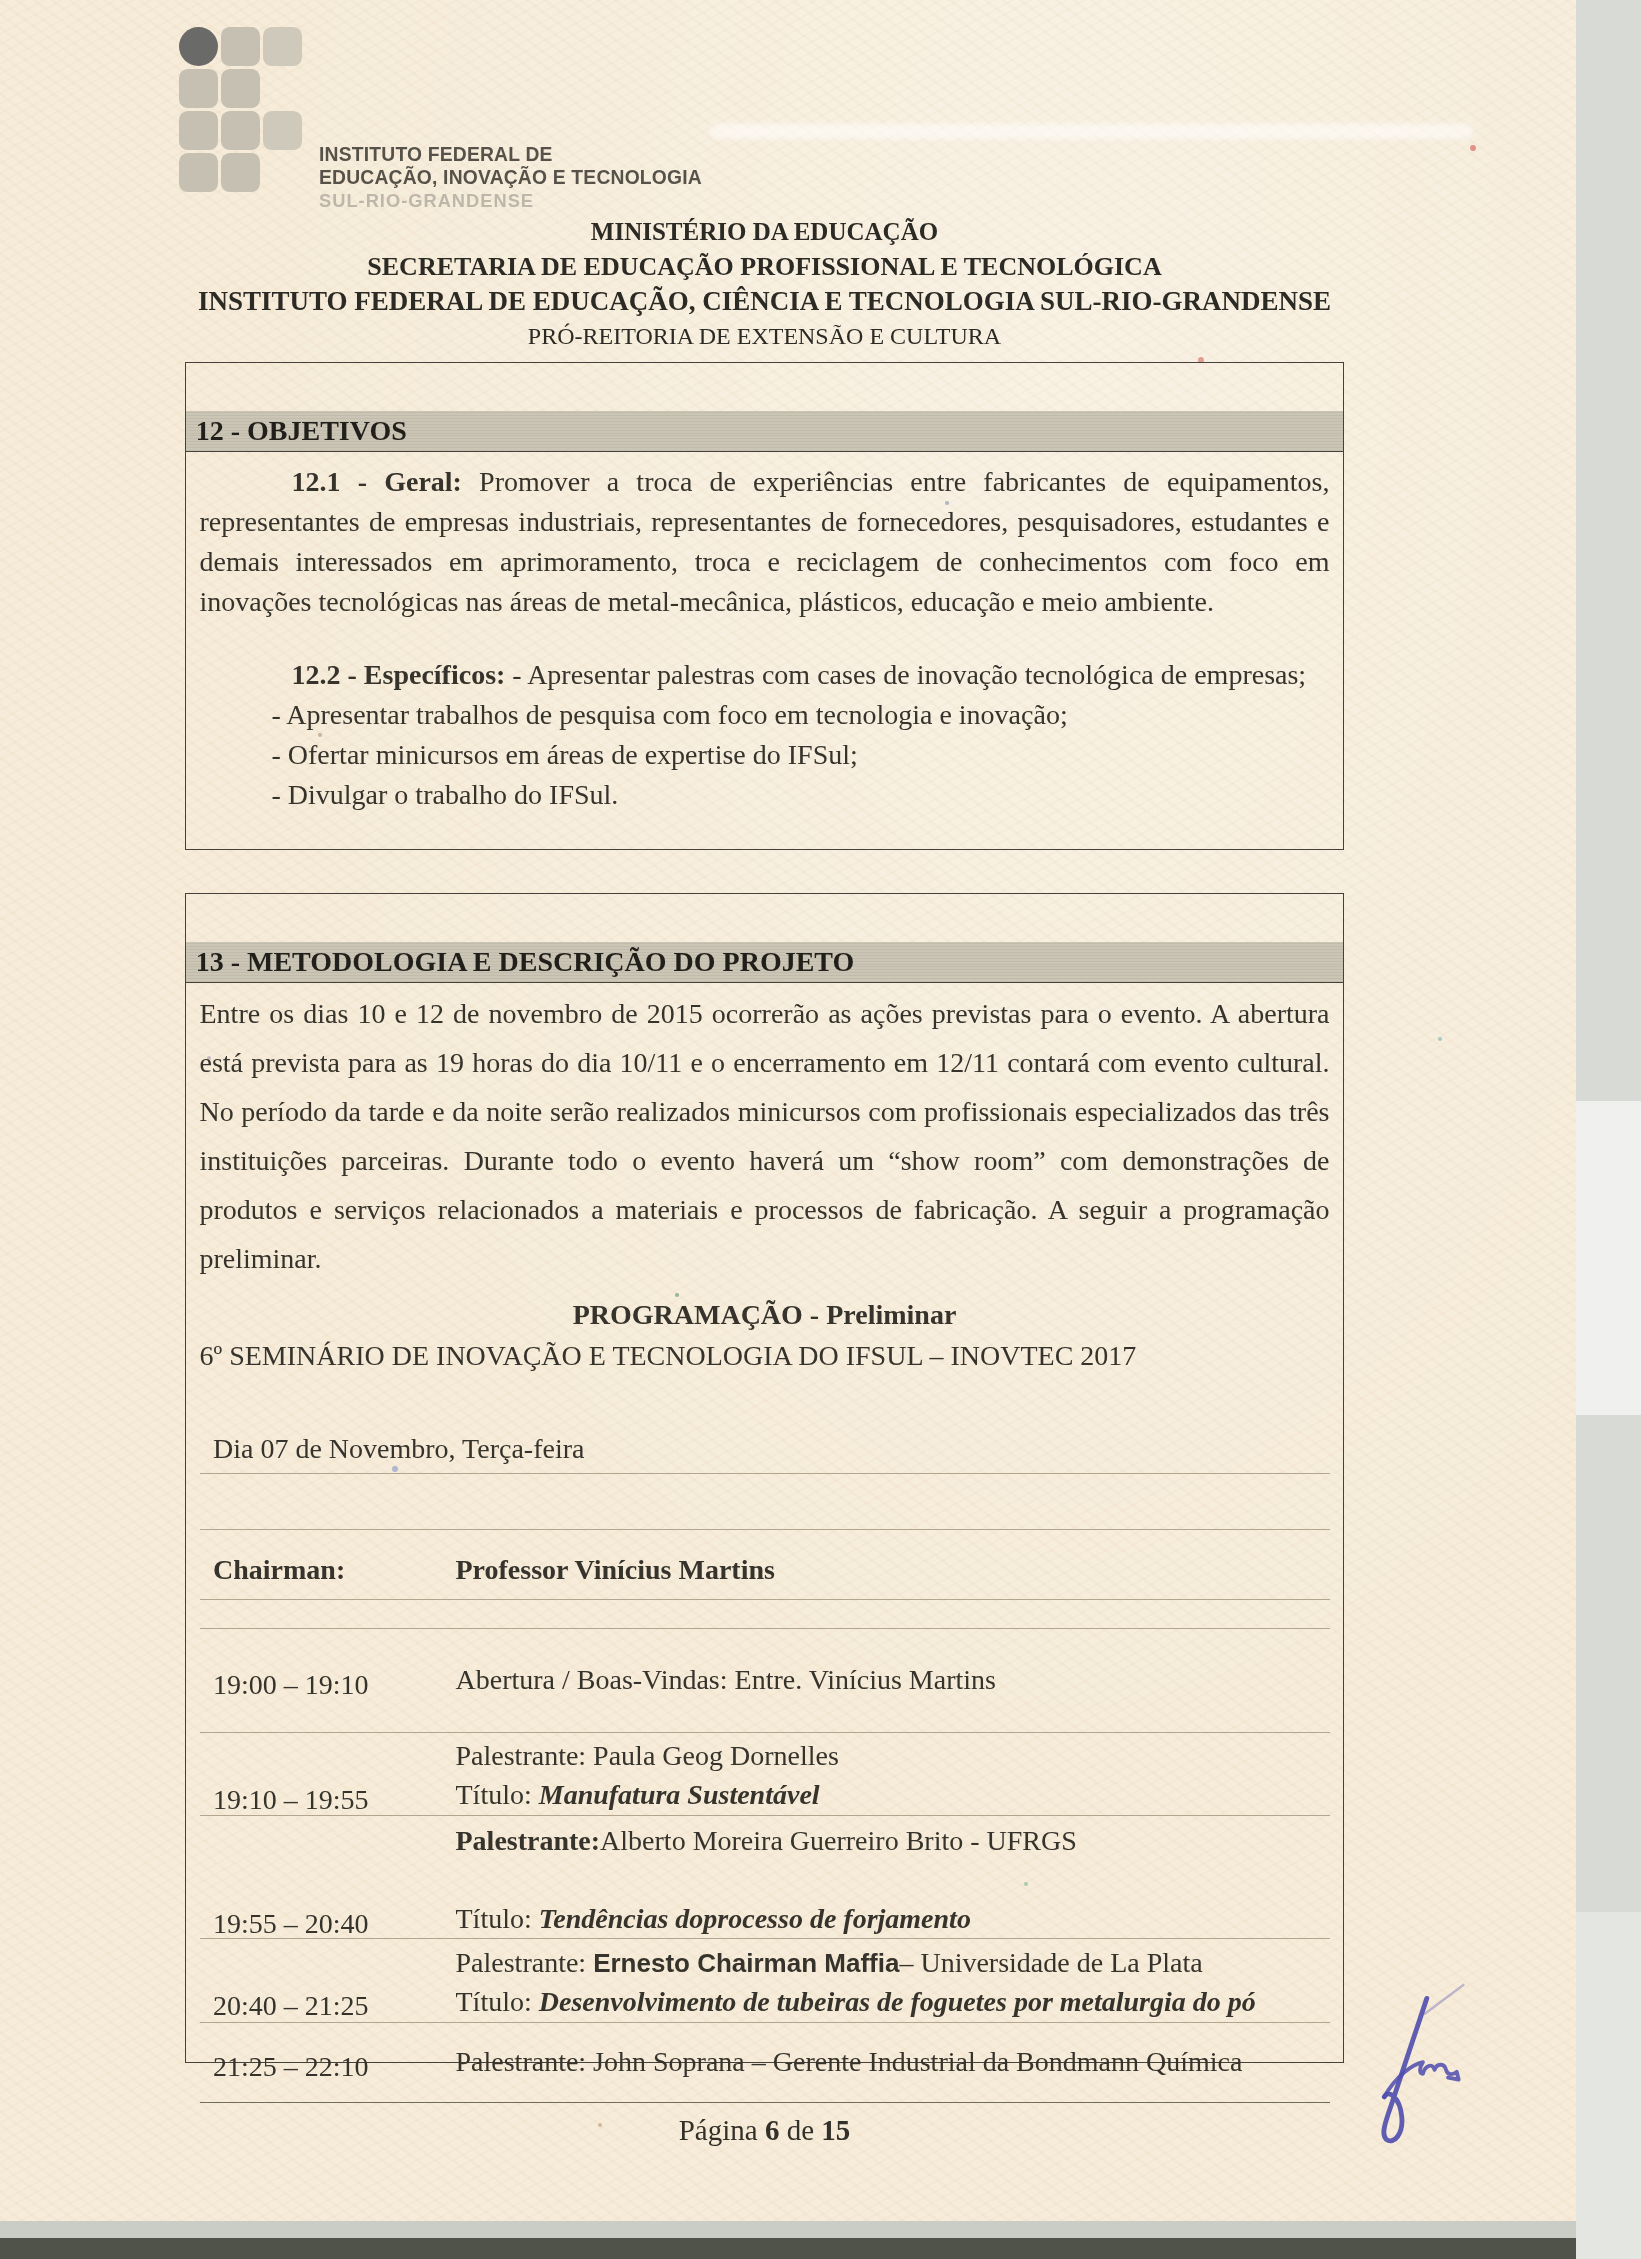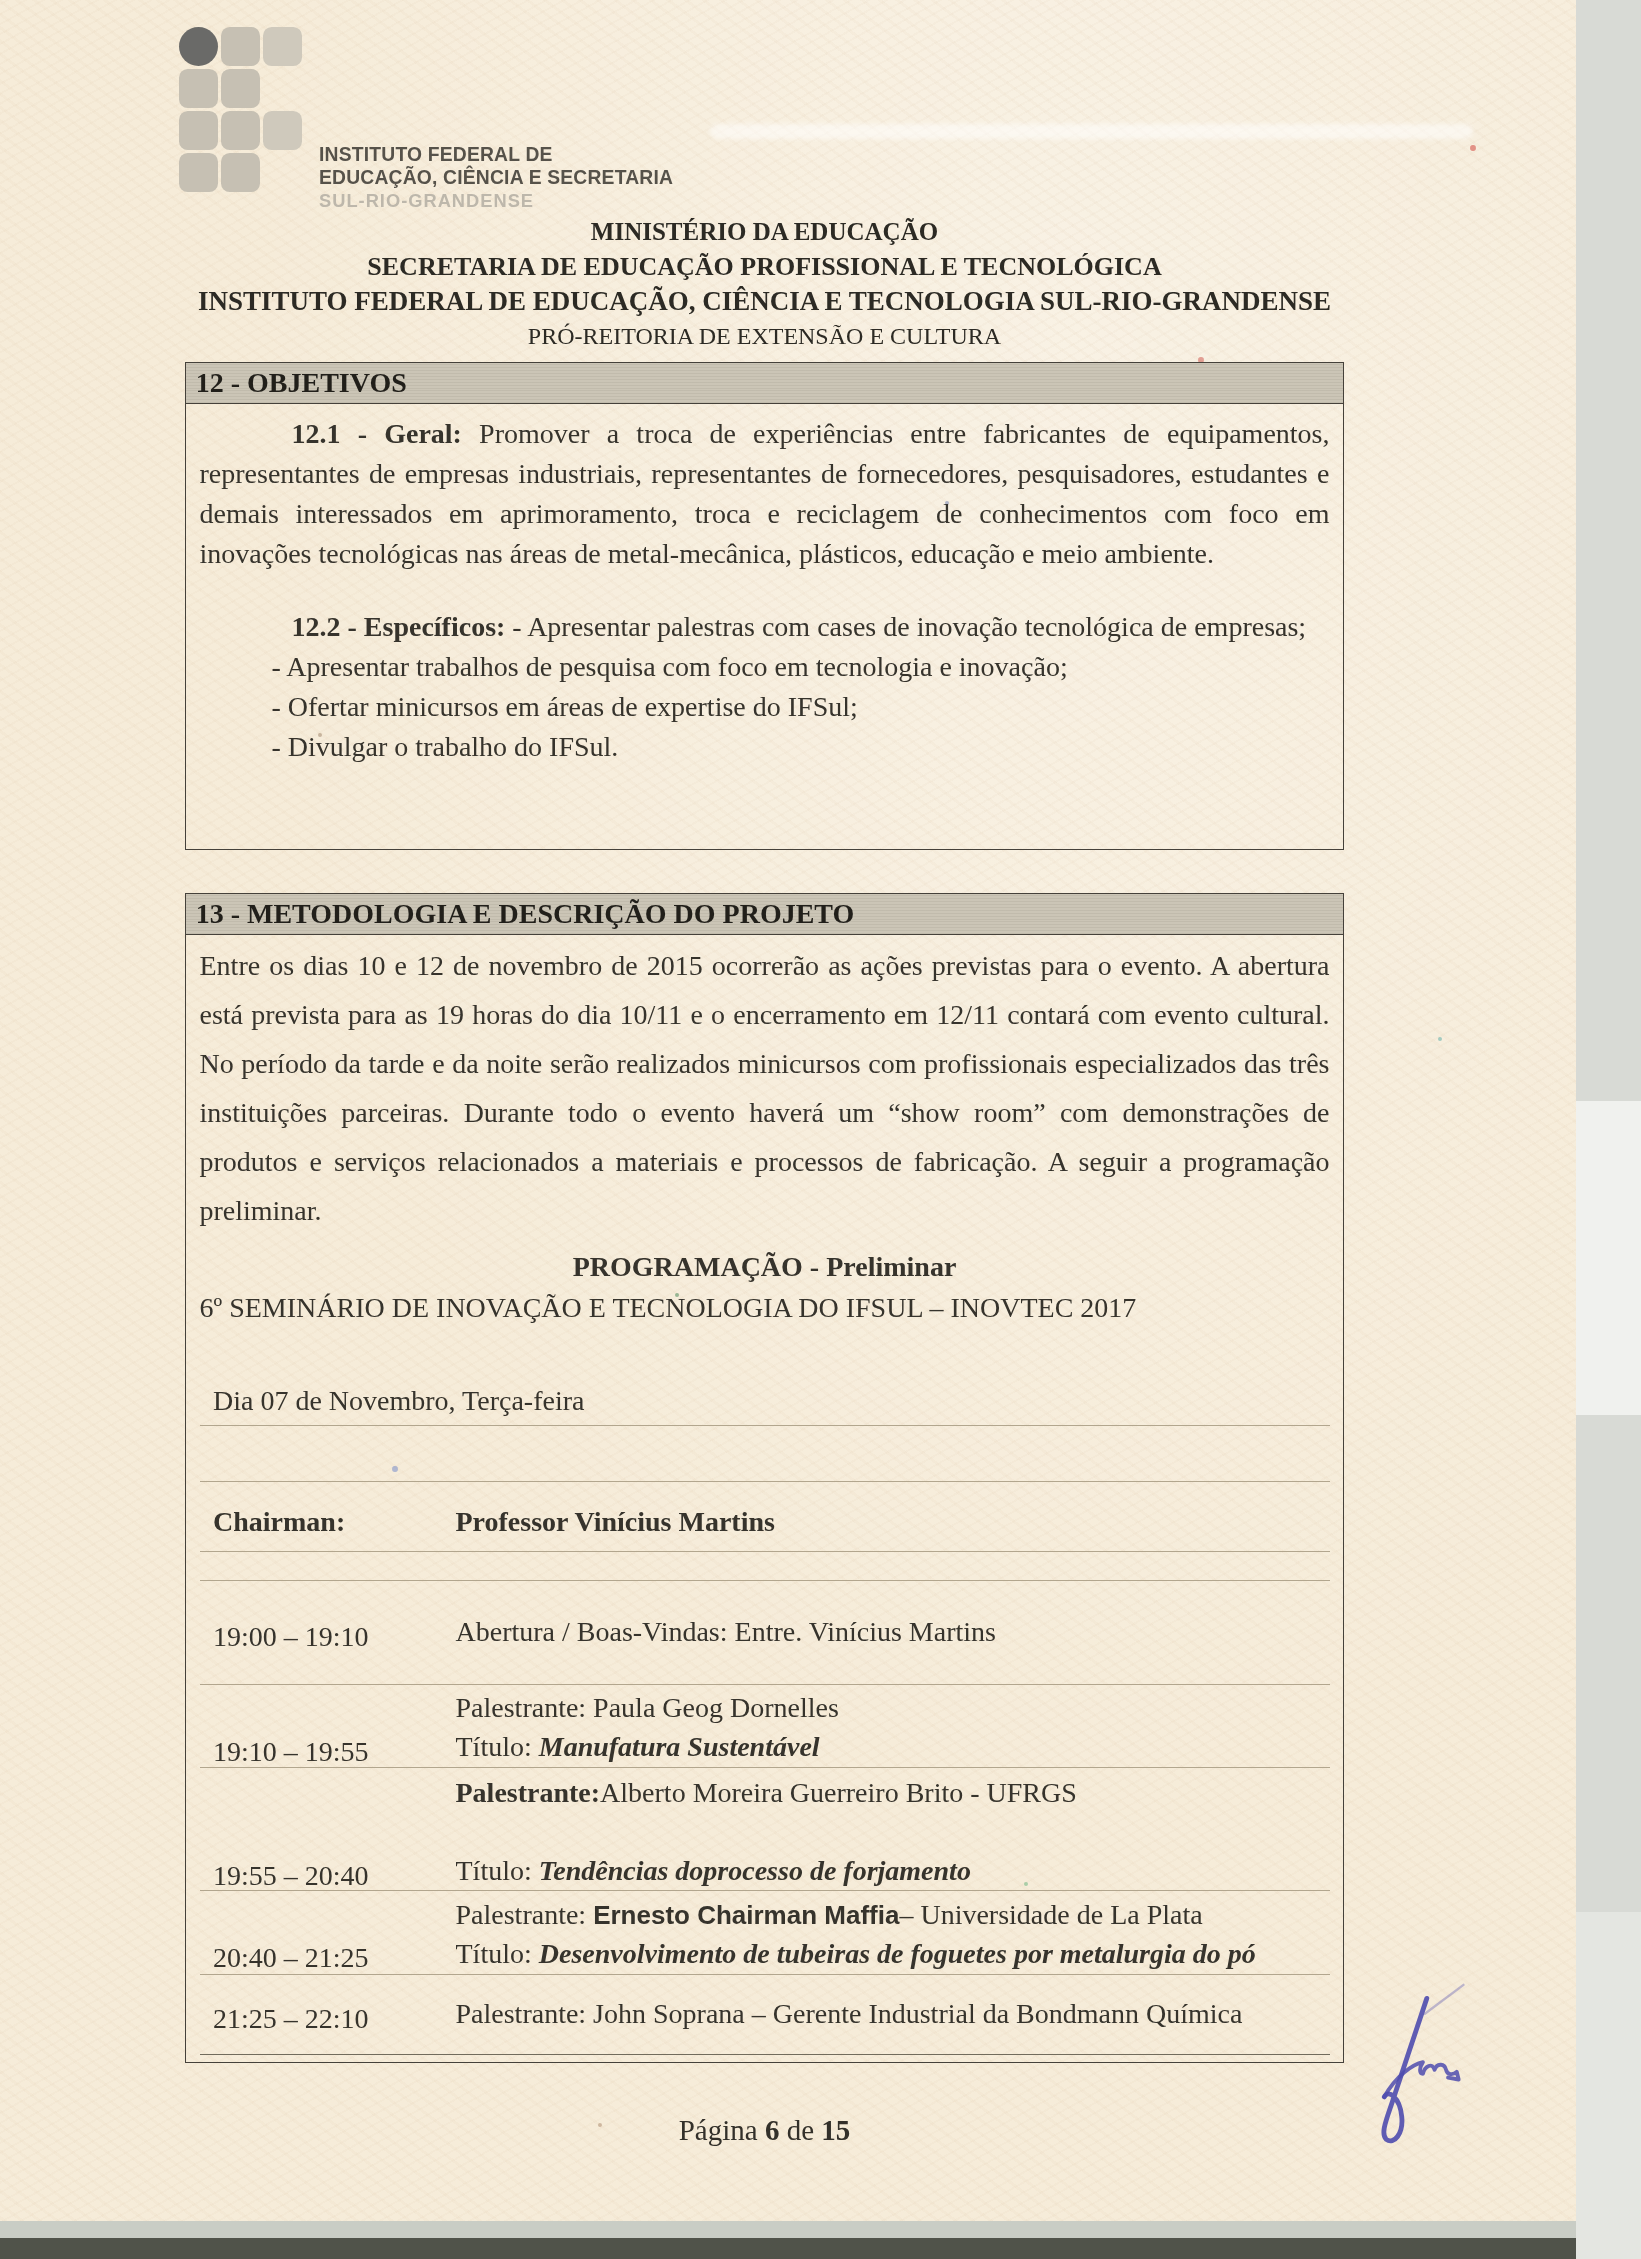--- a/index.html
+++ b/index.html
@@ -53,21 +53,21 @@
   .gov-line-0{font-size:25px;line-height:35px;}
   .gov-line-1{font-size:26px;line-height:35px;}
   .gov-line-2{font-size:27px;line-height:35px;font-family:Liberation Serif, serif;}
   .gov-line-3{font-size:24px;line-height:35px;font-weight:normal;}
   
   .sec-box{position:absolute;left:185px;width:1159px;border:1.9px solid var(--line-dark,#45413a);box-sizing:border-box;}
   .sec-12{top:362px;height:488px;}
   .sec-13{top:893px;height:1170px;}
   .sec-bar{height:41px;background:var(--bar,#cbc5b6);border-bottom:1.9px solid var(--line-dark,#45413a);
     font-weight:bold;font-size:28px;line-height:39px;padding-left:9.7px;color:#211f1a;box-sizing:border-box;
-    background-image:repeating-linear-gradient(0deg, rgba(120,115,100,.12) 0 1px, rgba(0,0,0,0) 1px 2.9px);}
+    background-image:repeating-linear-gradient(0deg, rgba(120,115,100,.12) 0 1px, rgba(0,0,0,0) 1px 2.9px);margin-top:48px;}
   .sec12-body{padding:9.7px 13.5px 0 13.5px;font-size:28px;line-height:40px;}
   .para-just{text-align:justify;margin:0;}
   .indent{text-indent:92px;}
   .gap-line{height:33px;}
   .bullet-line{padding-left:72px;line-height:40px;}
   .sec13-body{padding:5.8px 13.5px 0 13.5px;font-size:28px;line-height:49px;}
   .prog-title{margin-top:12px;text-align:center;font-weight:bold;font-size:28px;line-height:39px;}
   .seminar-title{font-size:28px;line-height:39px;margin-top:1.9px;}
   
   .sched{margin-top:17.4px;font-size:28px;}
@@ -119,21 +119,21 @@
     <div class="lg-cell hidden"></div>
     <div class="lg-cell"></div>
     <div class="lg-cell"></div>
     <div class="lg-cell lighter"></div>
     <div class="lg-cell"></div>
     <div class="lg-cell"></div>
     <div class="lg-cell hidden"></div>
   </div>
   <div class="logo-text">
     <div>INSTITUTO FEDERAL DE</div>
-    <div>EDUCAÇÃO, CIÊNCIA E SECRETARIA</div>
+    <div>EDUCAÇÃO, INOVAÇÃO E TECNOLOGIA</div>
     <div class="sub">SUL-RIO-GRANDENSE</div>
   </div>
 </div>
 
 <div class="gov-header">
   <div class="gov-line-0">MINISTÉRIO DA EDUCAÇÃO</div>
   <div class="gov-line-1">SECRETARIA DE EDUCAÇÃO PROFISSIONAL E TECNOLÓGICA</div>
   <div class="gov-line-2">INSTITUTO FEDERAL DE EDUCAÇÃO, CIÊNCIA E TECNOLOGIA SUL-RIO-GRANDENSE</div>
   <div class="gov-line-3">PRÓ-REITORIA DE EXTENSÃO E CULTURA</div>
 </div>

